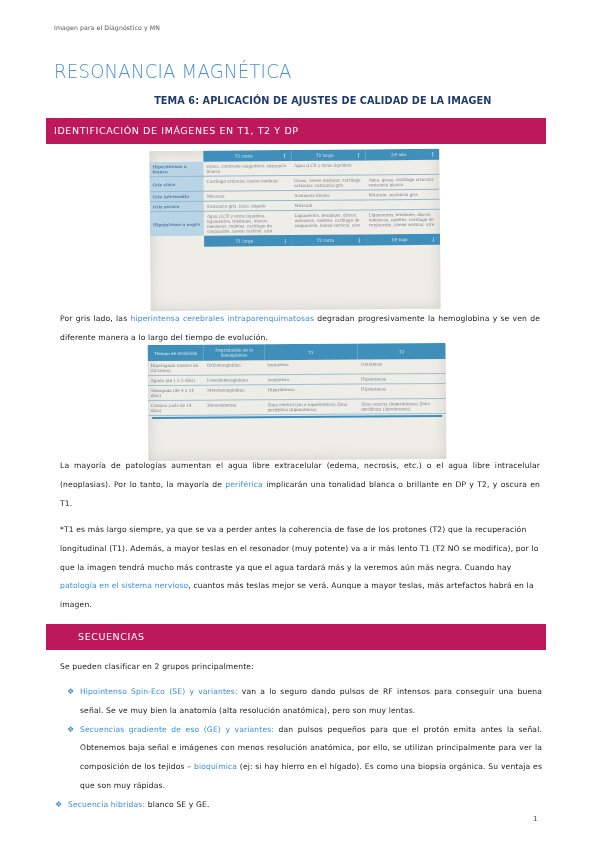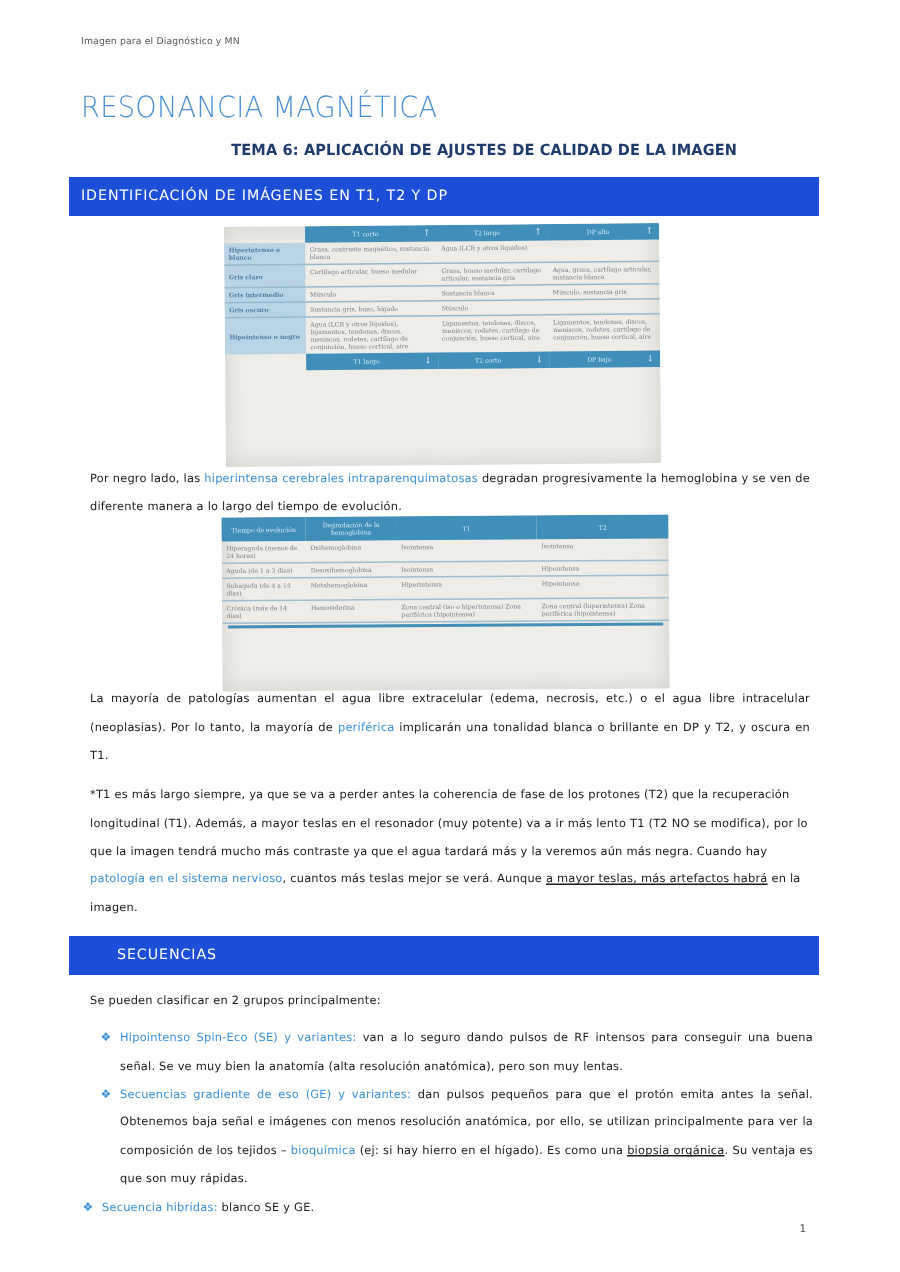--- a/index.html
+++ b/index.html
@@ -18,21 +18,21 @@
       transform: scaleX(0.93); transform-origin: left center;
     }
     .doc-subtitle {
       position: absolute; left: 0; right: 0; top: 95px; text-align: center;
       font-size: 10.2px; color: #1f3b6e; letter-spacing: 0.1px;
       padding-left: 48px;
       transform: scaleX(0.95);
     }
     .section-band {
       position: absolute; left: 46px; width: 500px; height: 26px;
-      background: #1d4ed8; color: #ffffff;
+      background: #be185d; color: #ffffff;
       font-size: 9.5px; letter-spacing: 0.6px;
       padding: 7px 0 0 8px;
     }
     .band-1 { top: 118px; }
     .band-2 { top: 624px; padding-left: 32px; }
 
     
     .photo {
       position: absolute; background: #eeede8;
       border-radius: 1px; overflow: hidden;
@@ -57,21 +57,21 @@
     #table2 tbody tr td { border-bottom: 1px solid #9ebfd2; }
     #table2 .bottomline { height: 2px; background: #3f8fba; margin: 1px 4px 0 4px; }
 
     
     .para {
       position: absolute; left: 60px; width: 480px;
       font-size: 7.6px; line-height: 18.8px; color: #1a1a1a;
       text-align: justify; letter-spacing: 0.15px;
     }
     .hl { color: #3a8fd8; }
-    .ul { text-decoration: underline; }
+    .ul { }
     #p1 { top: 310px; }
     #p2 { top: 457px; }
     #p3 { top: 521px; text-align: left; }
     #p4 { top: 658px; }
 
     .bullets { position: absolute; left: 80px; top: 683px; width: 462px; list-style: none; }
     .bullets li {
       position: relative; font-size: 7.6px; line-height: 18.8px; text-align: justify;
       letter-spacing: 0.15px; padding-left: 0;
     }
@@ -138,21 +138,21 @@
         <td class="spacer" style="background:transparent"></td>
         <td><span>T1 largo</span><span class="arrow">↓</span></td>
         <td><span>T2 corto</span><span class="arrow">↓</span></td>
         <td><span>DP bajo</span><span class="arrow">↓</span></td>
       </tr>
     </tfoot>
   </table>
 </div>
 
 <p id="p1" class="para">
-  <span>Por negro lado, las </span><span class="hl">hiperintensa cerebrales intraparenquimatosas</span><span> degradan progresivamente la hemoglobina y se ven de diferente manera a lo largo del tiempo de evolución.</span>
+  <span>Por gris lado, las </span><span class="hl">hiperintensa cerebrales intraparenquimatosas</span><span> degradan progresivamente la hemoglobina y se ven de diferente manera a lo largo del tiempo de evolución.</span>
 </p>
 
 <div id="table2" class="photo">
   <table>
     <thead>
       <tr>
         <th>Tiempo de evolución</th>
         <th>Degradación de la hemoglobina</th>
         <th>T1</th>
         <th>T2</th>

